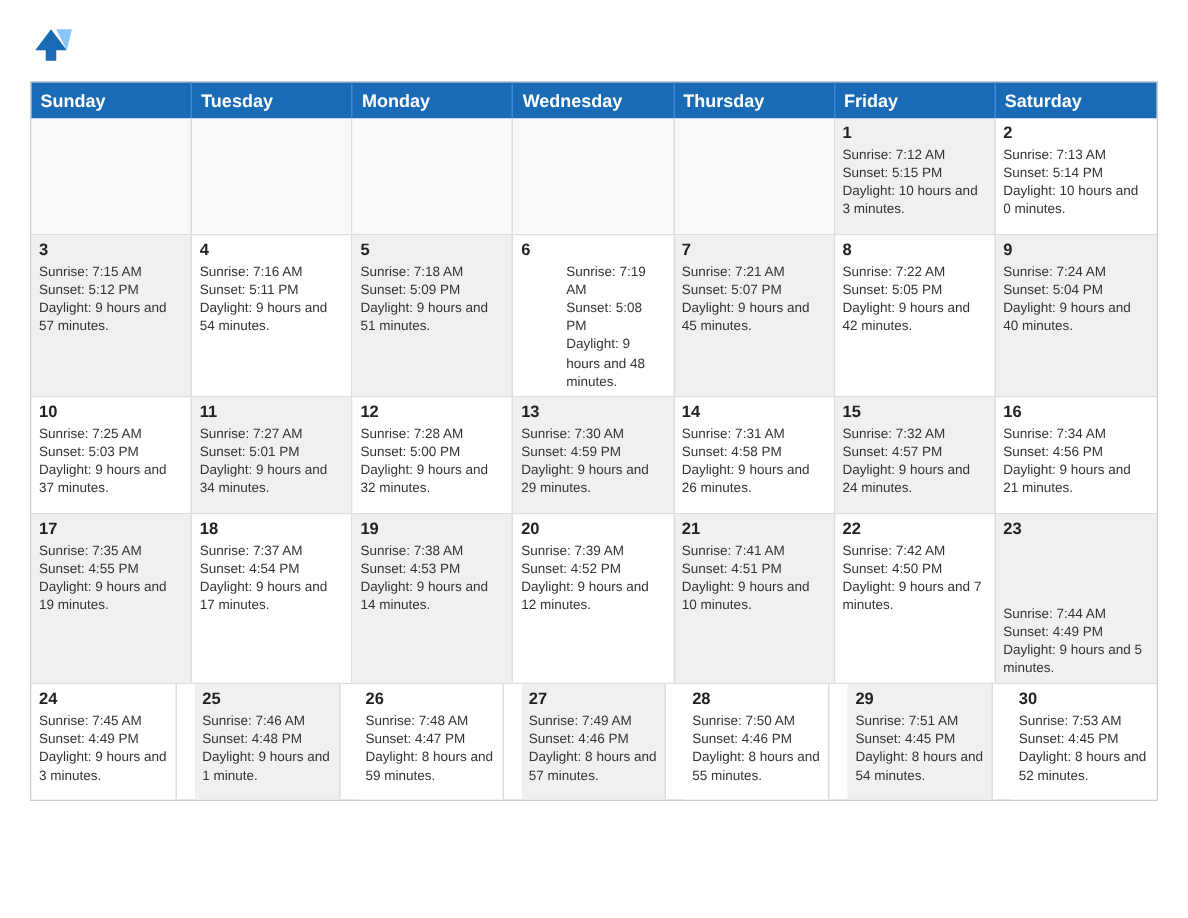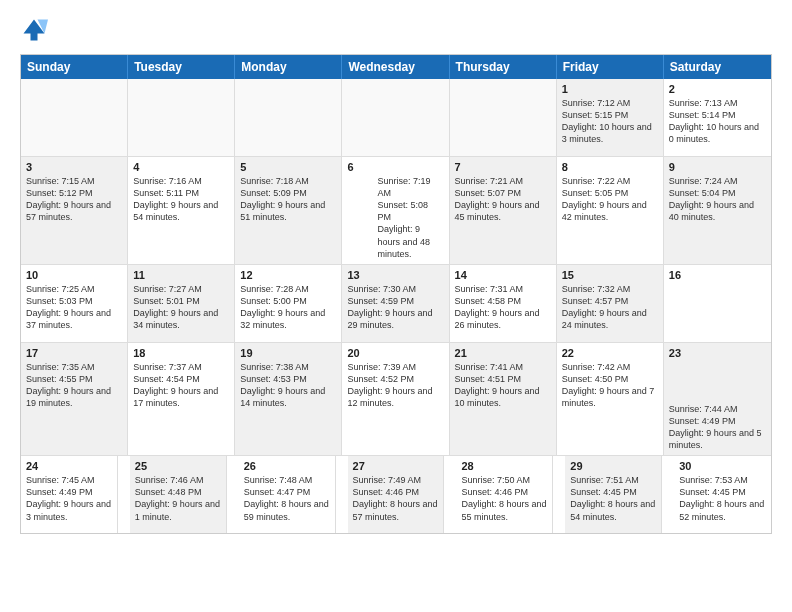--- a/index.html
+++ b/index.html
@@ -236,20 +236,23 @@
 Daylight: 9 hours and 26 minutes.</div>
           </div>
           <div class="cal-cell shaded">
             <div class="day-num">15</div>
             <div class="cell-info" style="white-space: pre-line;">Sunrise: 7:32 AM
 Sunset: 4:57 PM
 Daylight: 9 hours and 24 minutes.</div>
           </div>
           <div class="cal-cell">
             <div class="day-num">16</div>
+            <div class="cell-info" style="white-space: pre-line;">Sunrise: 7:34 AM
+Sunset: 4:56 PM
+Daylight: 9 hours and 21 minutes.</div>
           </div>
         </div>
         <div class="cal-row">
           <div class="cal-cell shaded">
             <div class="day-num">17</div>
             <div class="cell-info" style="white-space: pre-line;">Sunrise: 7:35 AM
 Sunset: 4:55 PM
 Daylight: 9 hours and 19 minutes.</div>
           </div>
           <div class="cal-cell">

